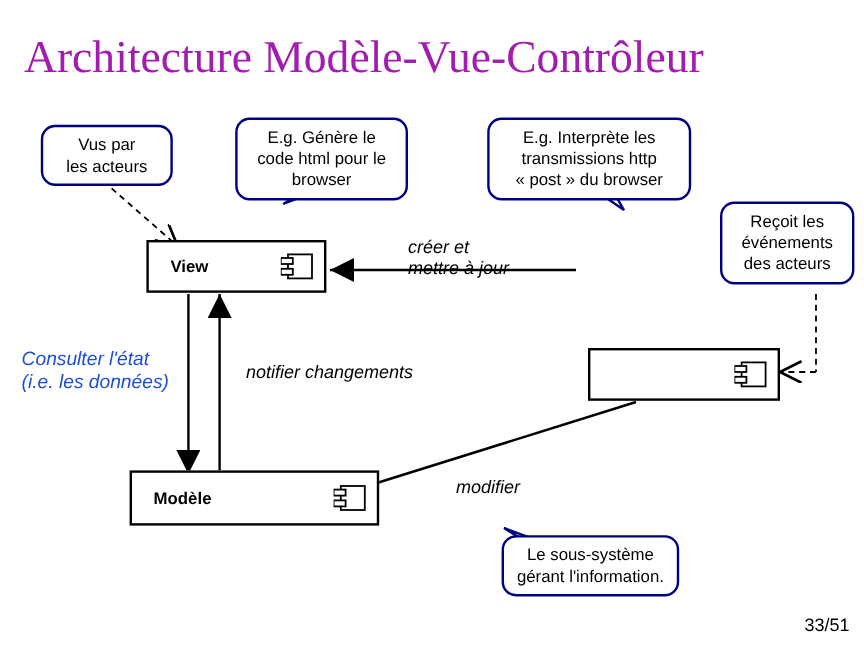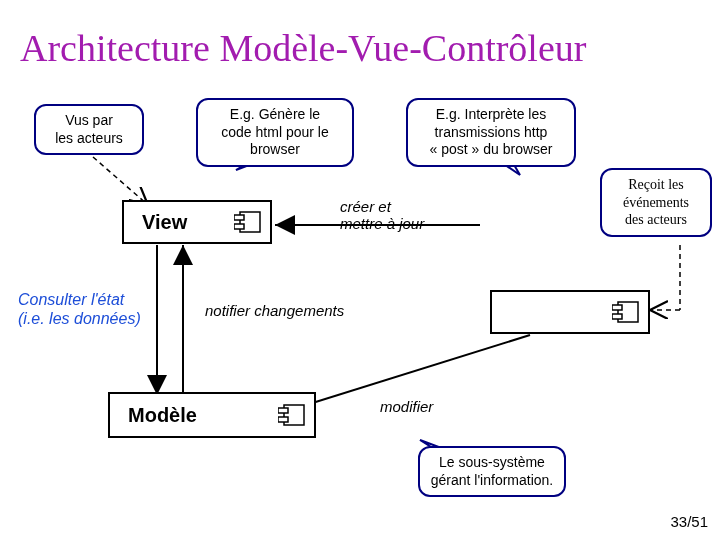--- a/index.html
+++ b/index.html
@@ -28,21 +28,21 @@
     font-family: Arial, sans-serif;
     font-size: 14px;
     text-align: center;
     line-height: 1.25;
   }
   .uml-box {
     position: absolute;
     border: 2px solid #000;
     background: #fff;
     font-family: Arial, sans-serif;
-    font-size: 20px;
+    font-size: 14px;
     font-weight: bold;
     display: flex;
     align-items: center;
     padding-left: 18px;
   }
   .component-icon {
     position: absolute;
     right: 8px;
     top: 50%;
     transform: translateY(-50%);
@@ -112,34 +112,34 @@
   <line x1="680" y1="310" x2="650" y2="310" stroke="#000" stroke-width="1.5" stroke-dasharray="5,4" marker-end="url(#arrow-open)"></line>
 
   <path d="M452,452 L420,440 L455,462 Z" fill="#fff" stroke="#000080" stroke-width="2"></path>
 </svg>
 
 <div class="callout" style="left:34px; top:104px; width:110px;">
   <span style="white-space:pre-line;margin-top:40px;">Vus par
 les acteurs</span>
 </div>
 
-<div class="callout" style="left:196px; top:98px; width:158px;">
+<div class="callout" style="left:196px; top:98px; width:144px;">
   <span style="white-space:pre-line;">E.g. Génère le
 code html pour le
 browser</span>
 </div>
 
 <div class="callout" style="left:406px; top:98px; width:170px;">
   <span style="white-space:pre-line;">E.g. Interprète les
 transmissions http
 « post » du browser</span>
 </div>
 
 <div class="callout" style="left:600px; top:168px; width:112px;">
-  <span style="white-space:pre-line;font-family:Liberation Serif, serif;">Reçoit les
+  <span style="white-space:pre-line;">Reçoit les
 événements
 des acteurs</span>
 </div>
 
 <div class="uml-box" style="left:122px; top:200px; width:150px; height:44px;">
   <span>View</span>
   <svg class="component-icon" viewBox="0 0 28 24">
     <rect x="6" y="2" width="20" height="20" fill="none" stroke="#000" stroke-width="1.5"></rect>
     <rect x="0" y="5" width="10" height="5" fill="#fff" stroke="#000" stroke-width="1.5"></rect>
     <rect x="0" y="14" width="10" height="5" fill="#fff" stroke="#000" stroke-width="1.5"></rect>

